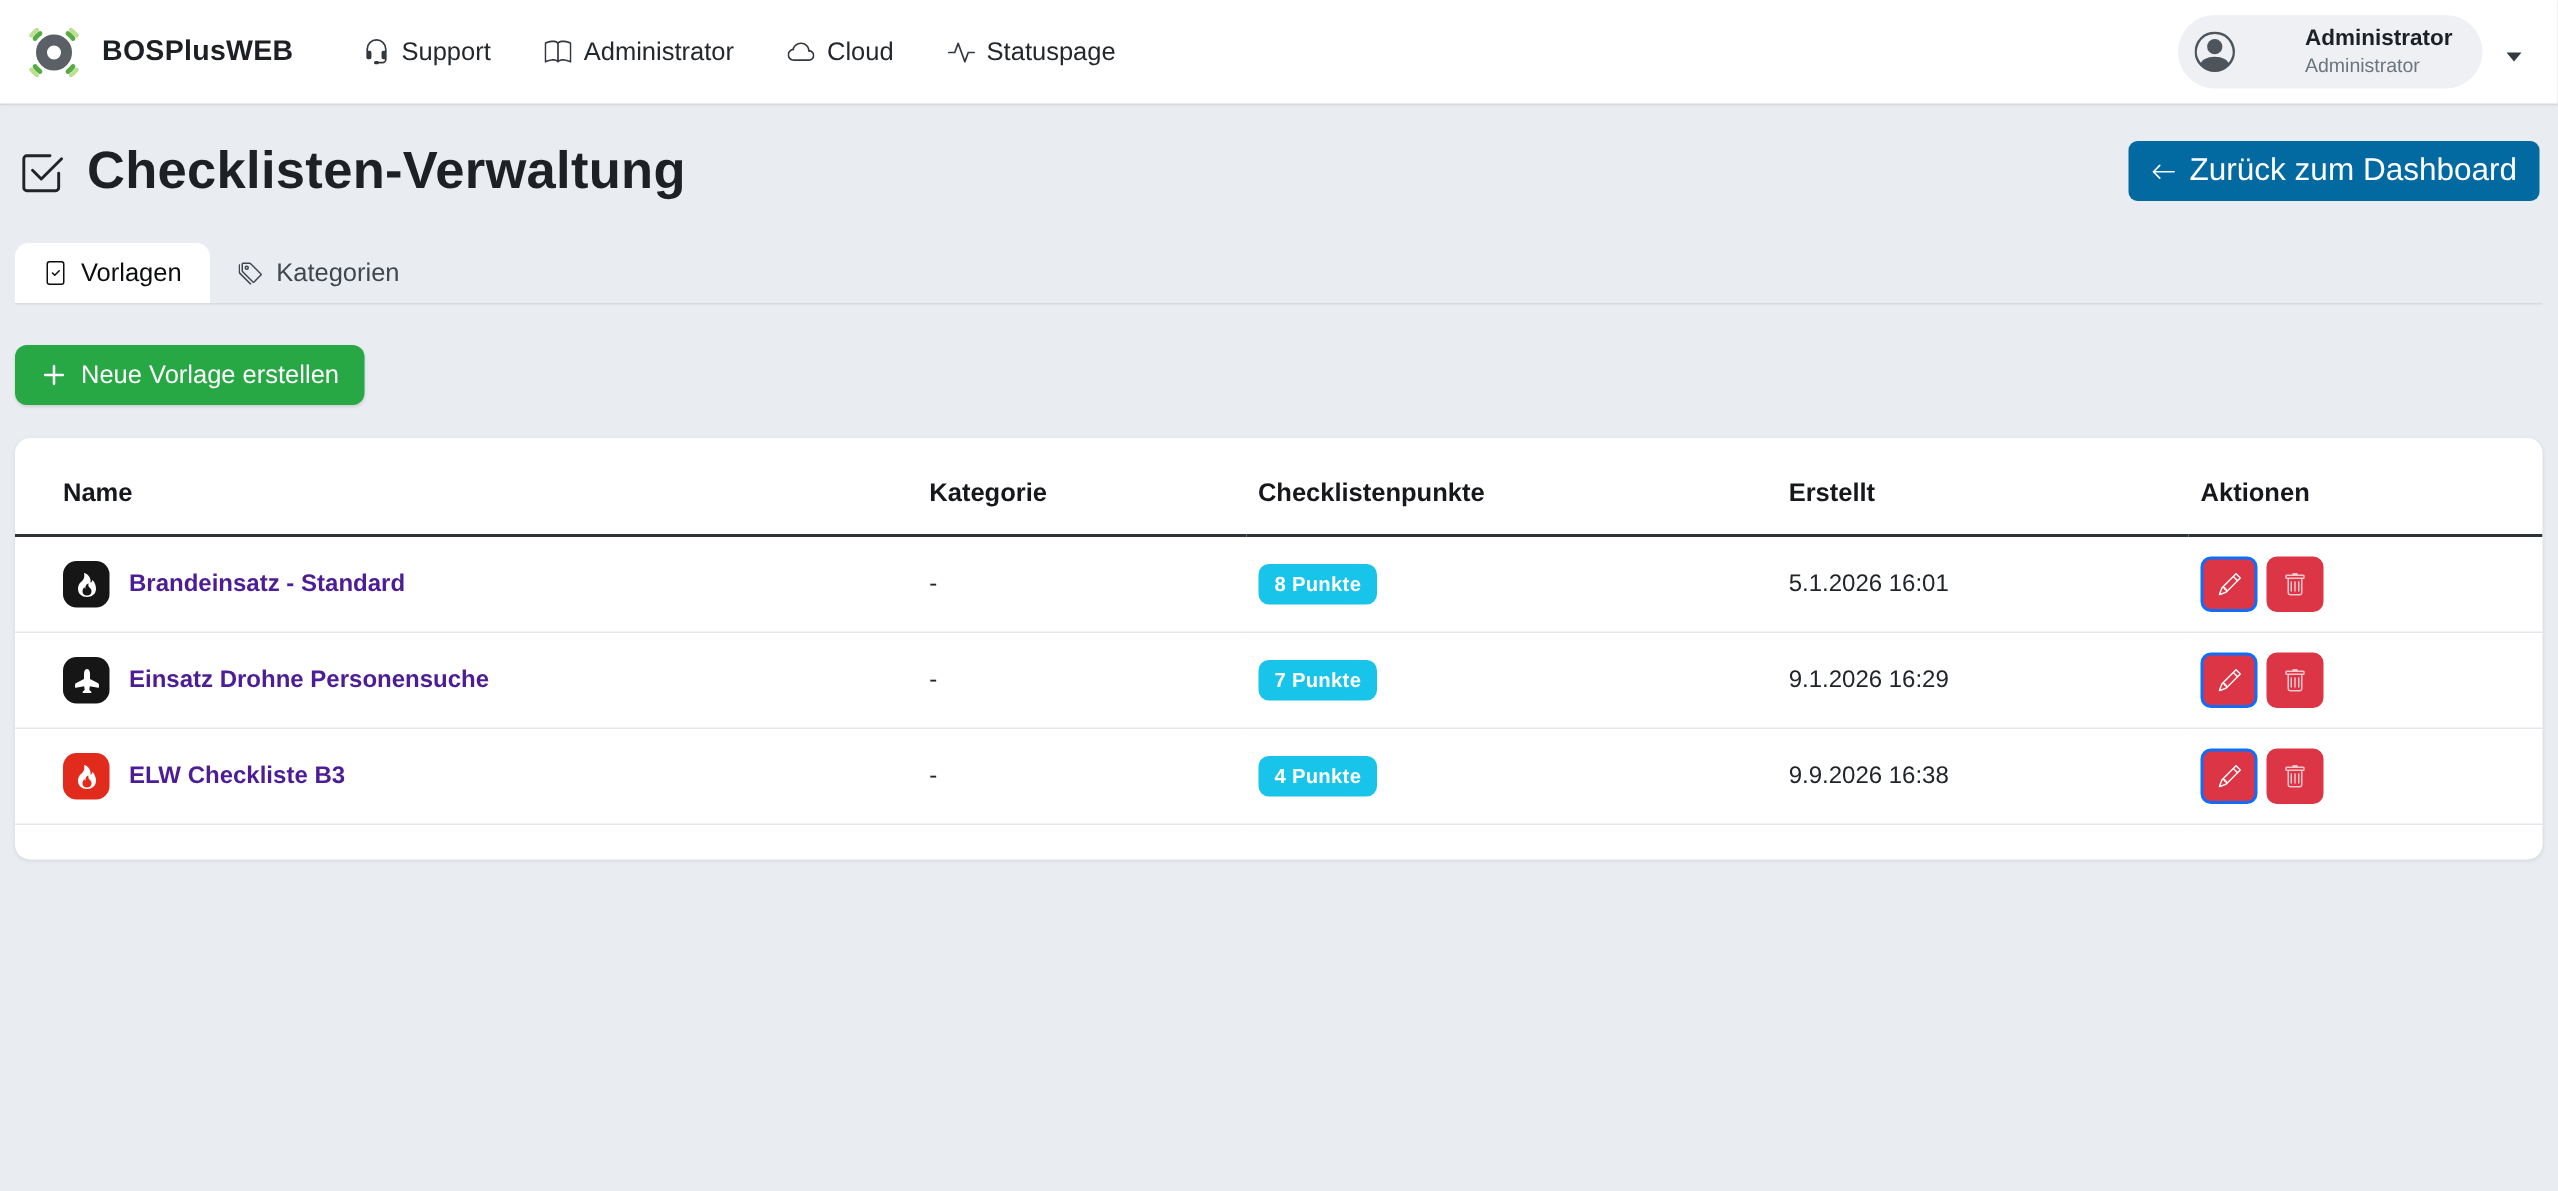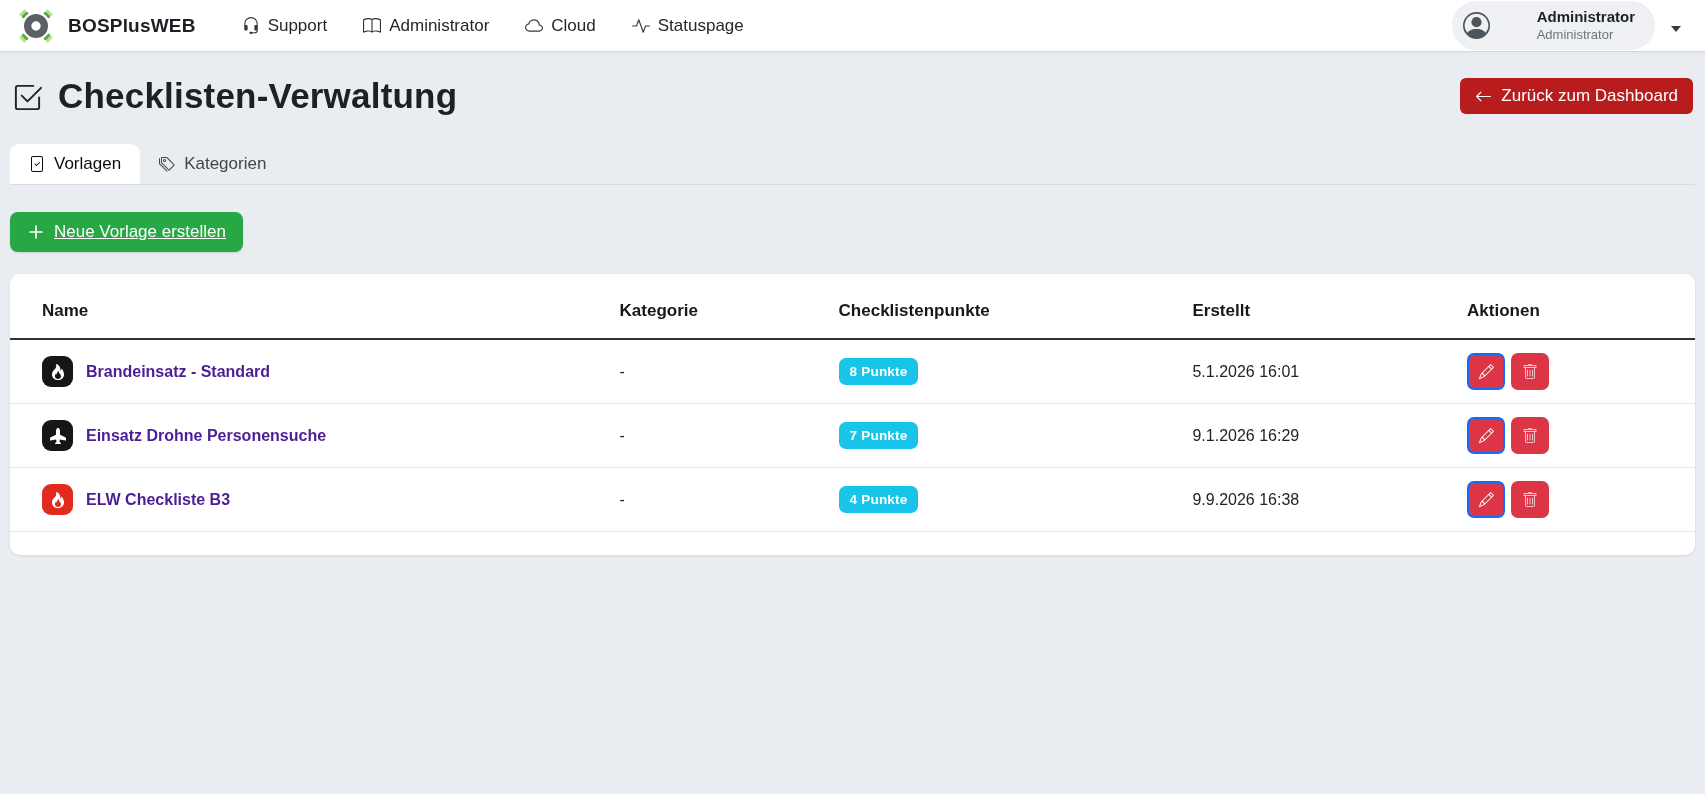--- a/index.html
+++ b/index.html
@@ -6,21 +6,21 @@
   html, body { width: 1705px; height: 794px; overflow: hidden; }
   body {
     font-family: "Liberation Sans", sans-serif;
     background: #e9edf1;
     color: #212529;
   }
   svg { display: block; }
 
   
   .navbar {
-    height: 52px; background: #ffffff;
+    height: 70px; background: #ffffff;
     border-bottom: 1px solid #d4d8dc;
     box-shadow: 0 1px 2px rgba(0,0,0,.04);
     display: flex; align-items: center;
     padding: 0 16px;
   }
   .brand { display: flex; align-items: center; gap: 12px; cursor: pointer; }
   .brand-text { font-size: 19px; font-weight: bold; color: #1c1f23; letter-spacing: .2px; }
   .nav-links { display: flex; align-items: center; gap: 36px; margin-left: 46px; }
   .nav-link {
     display: flex; align-items: center; gap: 8px;
@@ -48,39 +48,39 @@
   .page-header {
     display: flex; align-items: center; justify-content: space-between;
     padding: 24px 2px 0 2px;
     gap: 24px;
   }
   .page-title { display: flex; align-items: center; gap: 15px; }
   .page-title h1 { font-size: 35px; font-weight: 600; color: #1d2125; letter-spacing: .2px; }
   .page-title svg { color: #212529; margin-top: 3px; }
   .btn-secondary {
     display: inline-flex; align-items: center; gap: 9px;
-    background: #b91c1c; color: #fff; border: none; border-radius: 6px;
-    font-family: inherit; font-size: 17px; padding: 8px 15px; cursor: pointer;
+    background: #0369a1; color: #fff; border: none; border-radius: 6px;
+    font-family: inherit; font-size: 21px; padding: 8px 15px; cursor: pointer;
   }
 
   
   .tabs { display: flex; margin-top: 28px; border-bottom: 1px solid #d7dbdf; }
   .tab {
     display: flex; align-items: center; gap: 9px;
     font-size: 17px; padding: 10px 19px; cursor: pointer;
     border-radius: 9px 9px 0 0; color: #41474d;
   }
   .tab.active { background: #ffffff; color: #0b0d0f; }
 
   
   .btn-success {
     display: inline-flex; align-items: center; gap: 9px;
     background: #28a745; color: #fff; border: none; border-radius: 8px;
     font-family: inherit; font-size: 17px; padding: 10px 17px; margin-top: 27px;
-    cursor: pointer; box-shadow: 0 1px 2px rgba(0,0,0,.12); text-decoration: underline;
+    cursor: pointer; box-shadow: 0 1px 2px rgba(0,0,0,.12);
   }
 
   
   .card {
     background: #fff; border-radius: 10px; margin-top: 22px;
     box-shadow: 0 1px 3px rgba(0,0,0,.09);
     padding-bottom: 23px; overflow: hidden;
   }
   table { width: 100%; border-collapse: collapse; table-layout: fixed; }
   th {

